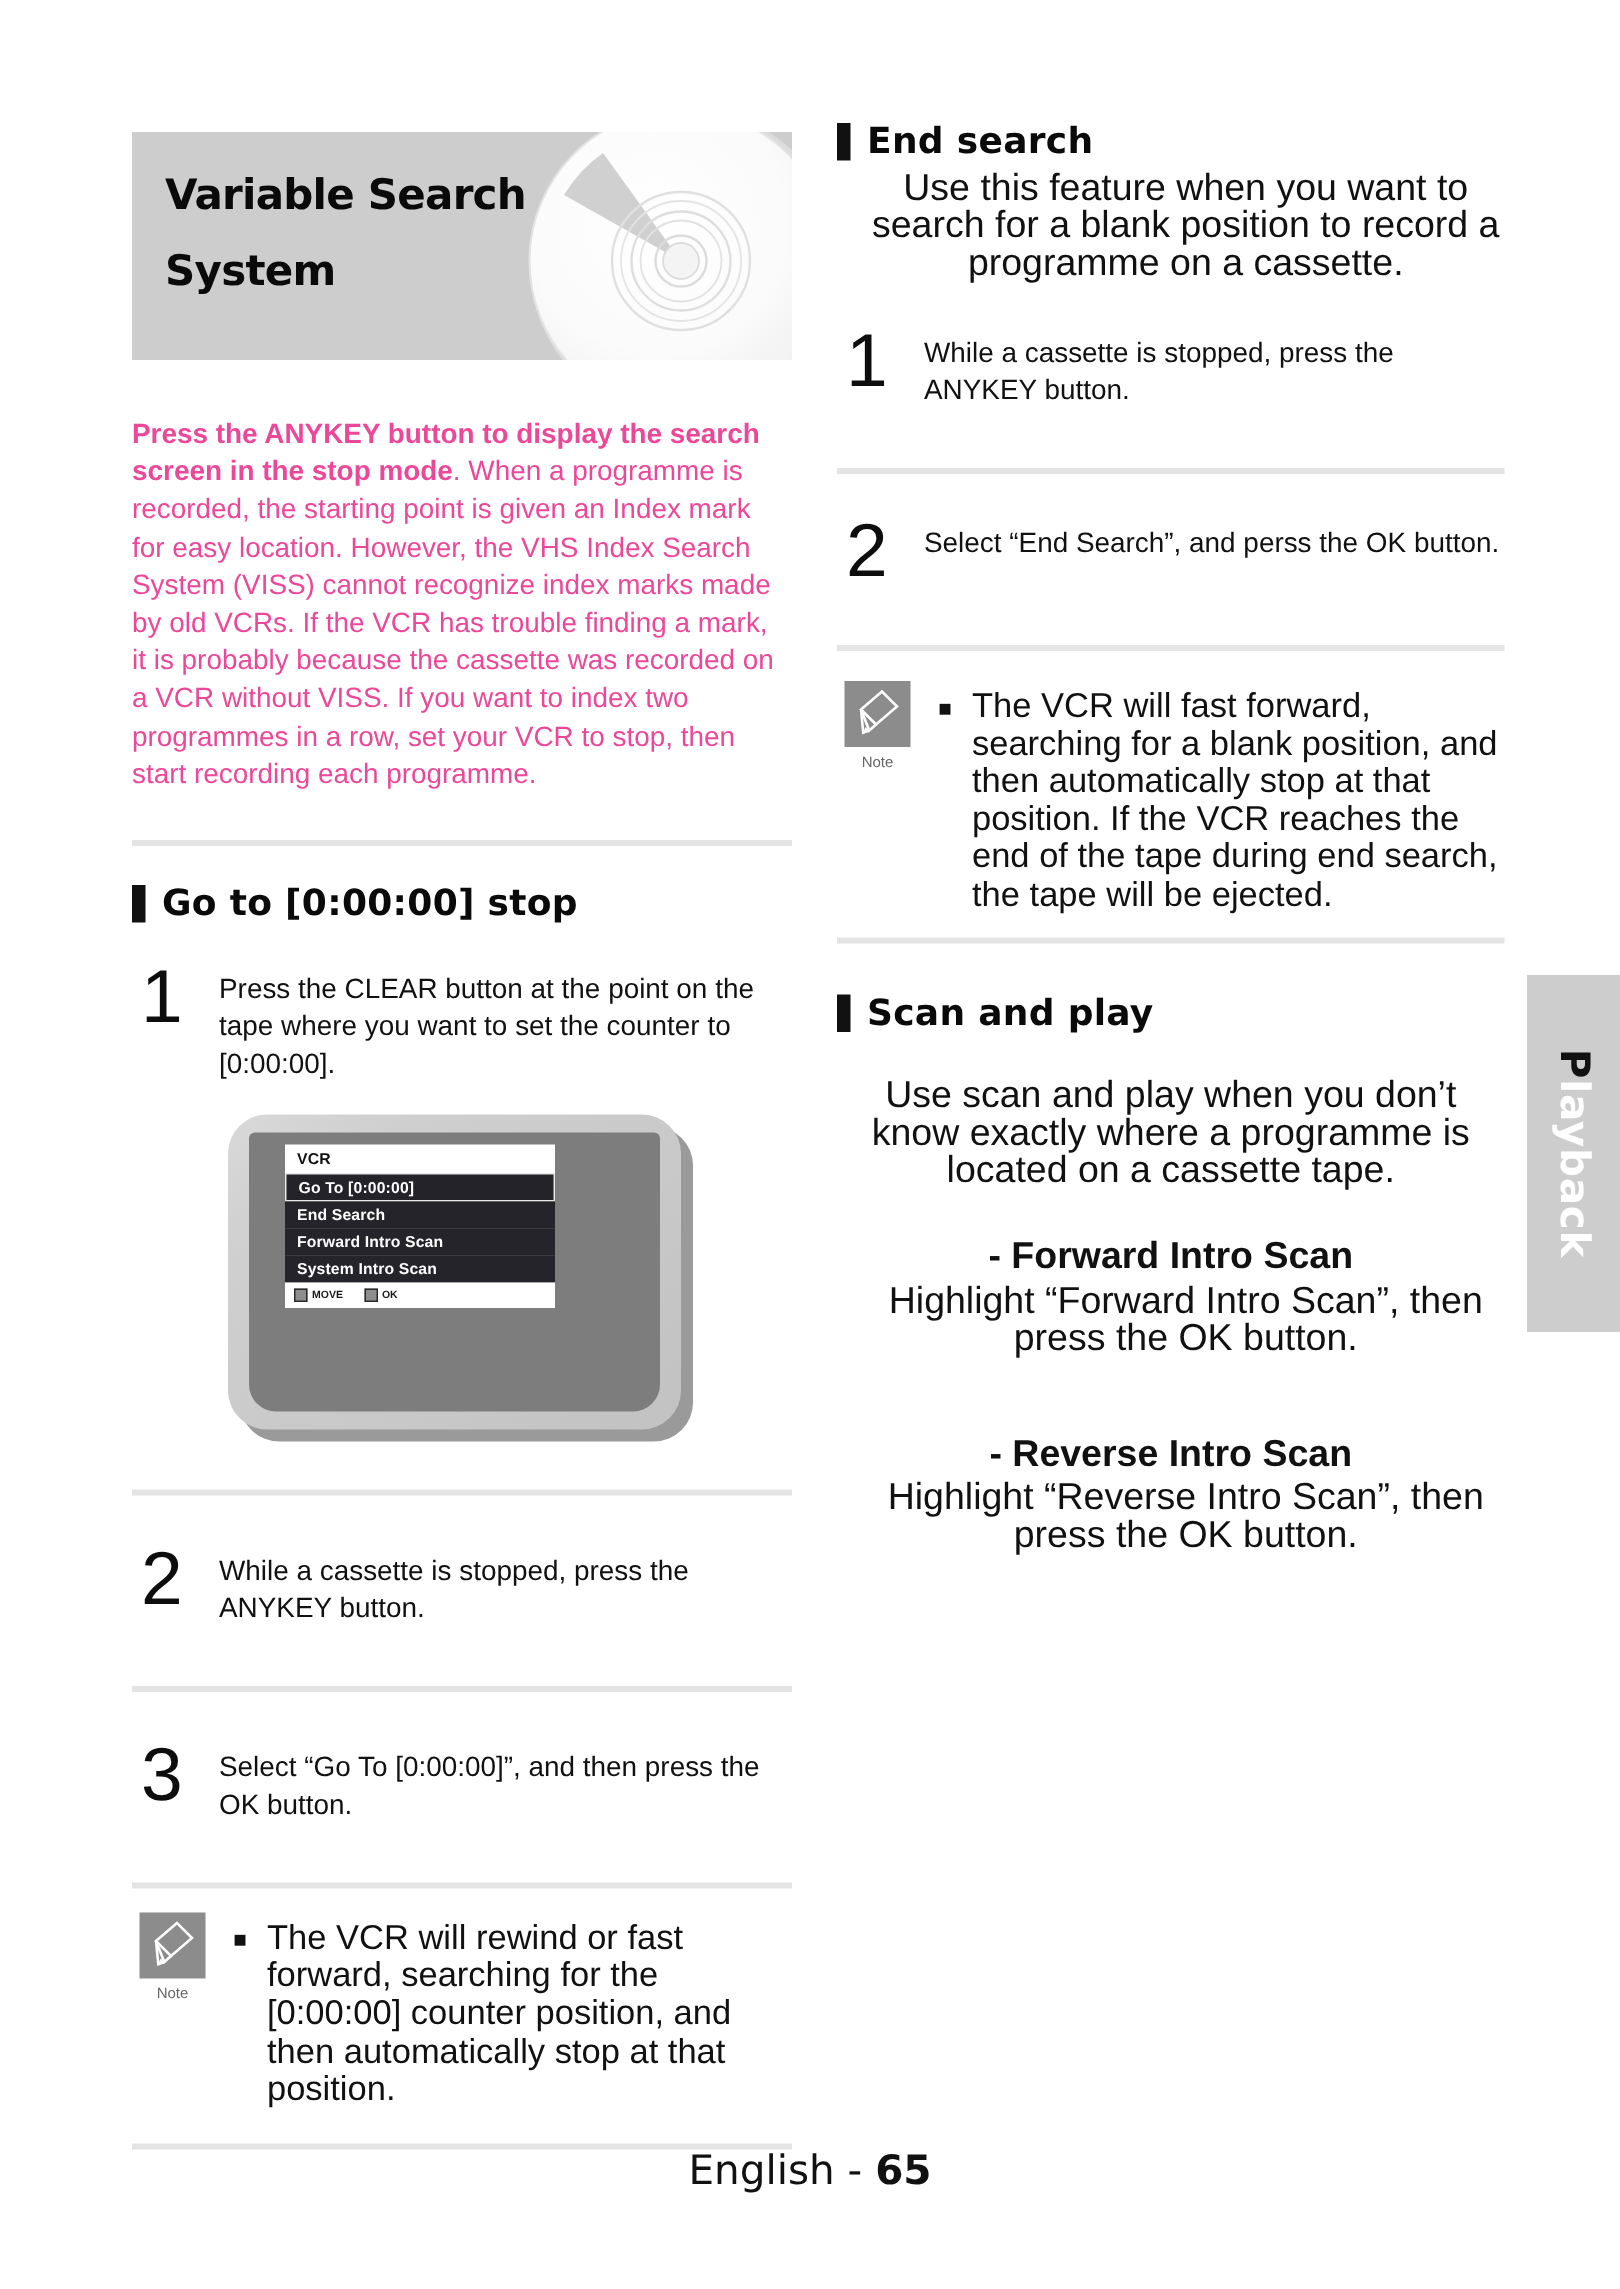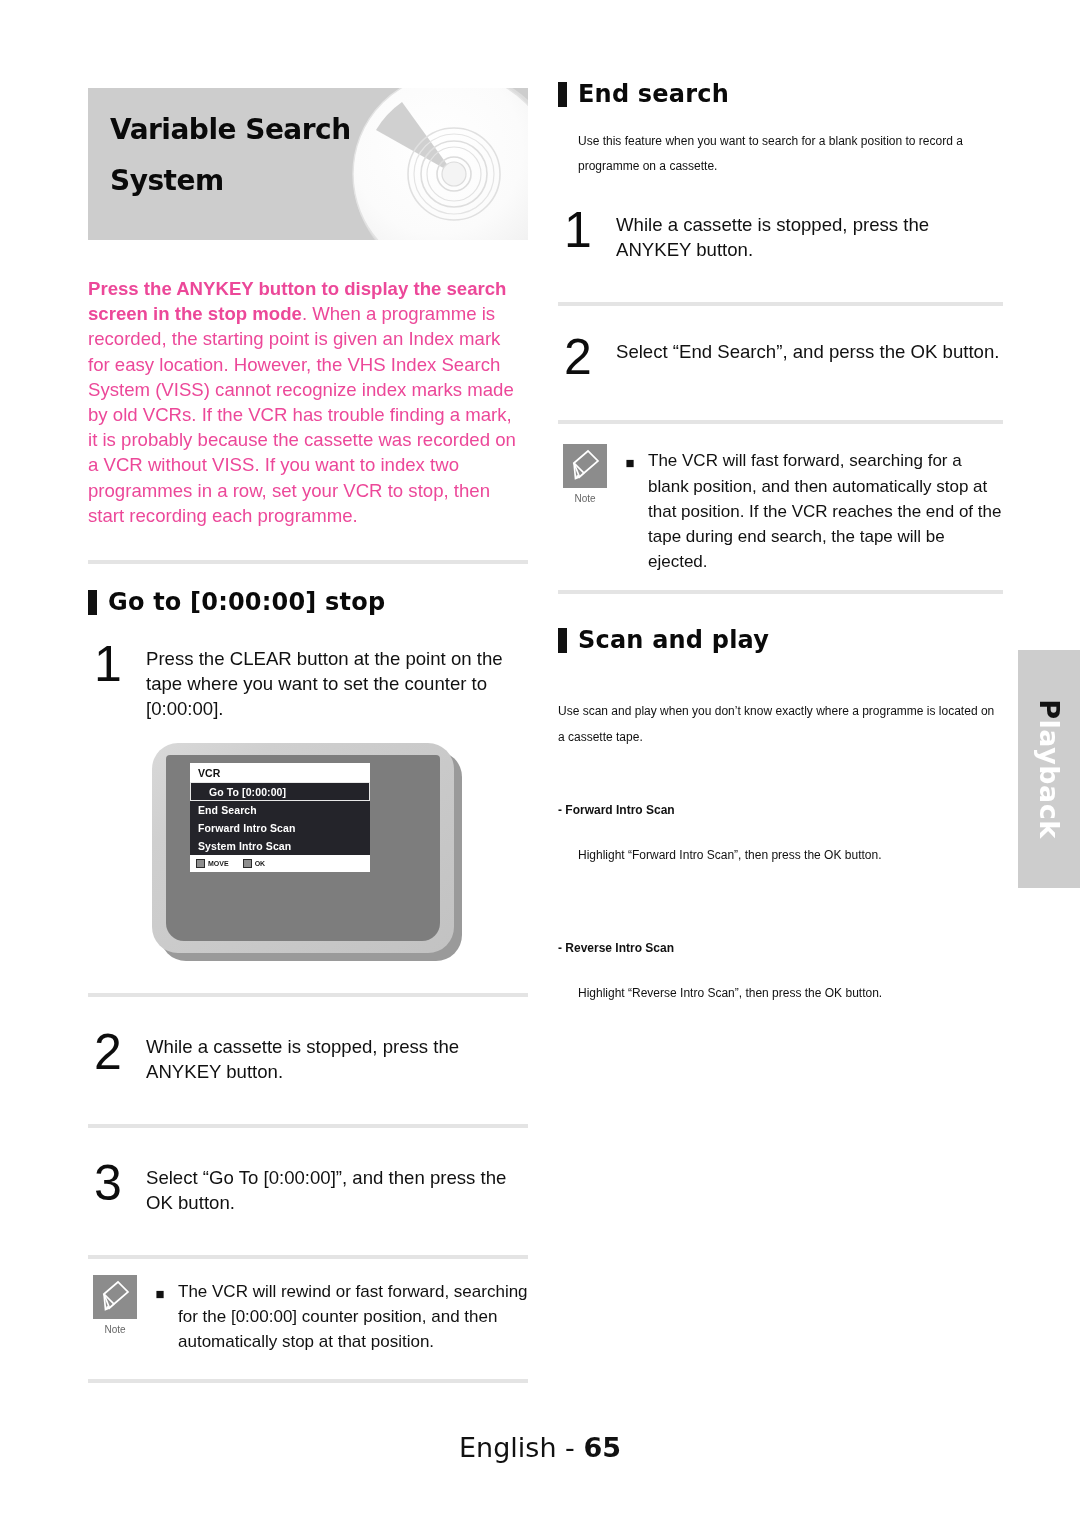--- a/index.html
+++ b/index.html
@@ -95,25 +95,26 @@
   .sec-head .bar {
     display: block;
     width: 9px;
     height: 25px;
     background: #111;
     flex: 0 0 auto;
     margin-top: 2px;
   }
 
   .sec-sub {
-    font-size: 12px;
+    font-size: 25px;
     line-height: 25.2px;
     color: #111;
-    margin-top: 20px;
+    margin-top: 4px;
     padding-left: 20px;
+    text-align: center;
   }
   .sec-sub.nopad { padding-left: 0; }
 
   
   .step {
     display: flex;
     align-items: flex-start;
   }
   .step .num {
     font-family: "Liberation Sans", sans-serif;
@@ -162,21 +163,21 @@
   }
   .note .bullet {
     width: 36px;
     flex: 0 0 36px;
     text-align: center;
     padding-top: 10px;
     font-size: 15px;
     color: #111;
   }
   .note .ntext {
-    font-size: 17px;
+    font-size: 23px;
     line-height: 25.2px;
     color: #111;
     flex: 1;
     padding-top: 4px;
   }
 
   
   .tv-wrap {
     position: relative;
     width: 246px;
@@ -226,21 +227,21 @@
     height: 19px;
   }
   .osd-item {
     background: #24242a;
     color: #ffffff;
   }
   .osd-item.sel {
     background: #232329;
     border: 1.5px solid #e8e8e8;
     height: 19px;
-    padding-left: 18px;
+    padding-left: 8px;
   }
   .osd-foot {
     background: #ffffff;
     height: 17px;
     display: flex;
     align-items: center;
     gap: 14px;
     padding-left: 6px;
   }
   .osd-foot .k {

